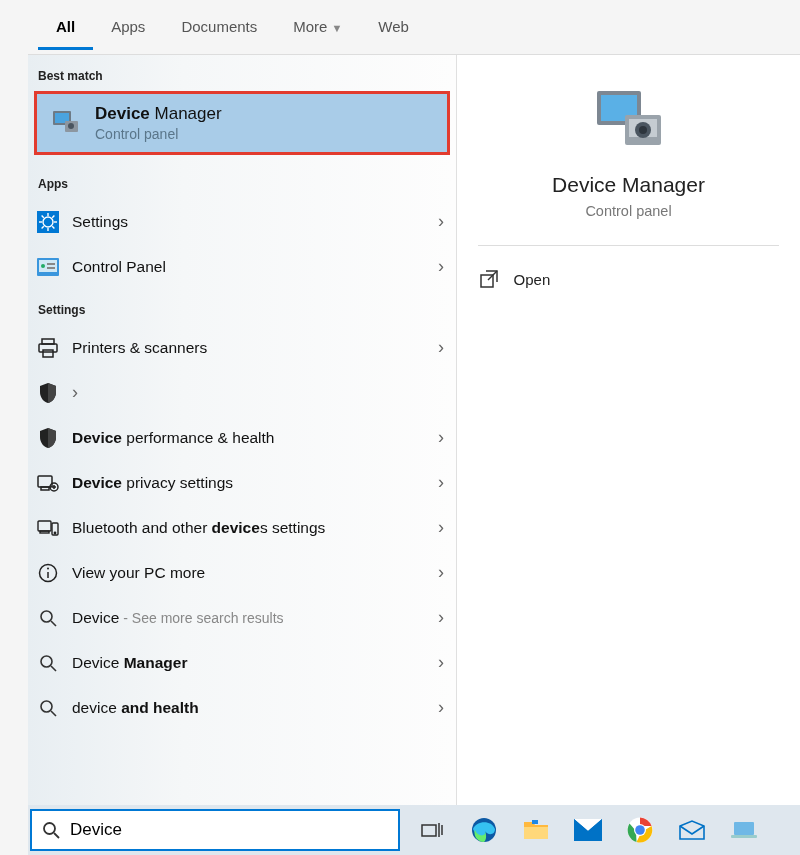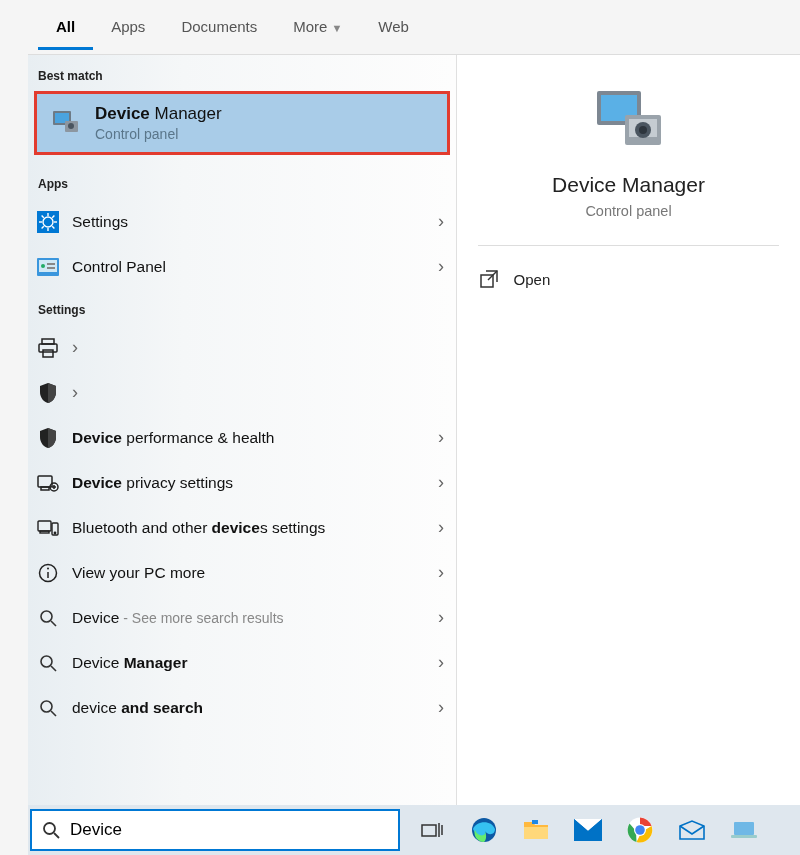--- a/index.html
+++ b/index.html
@@ -119,20 +119,21 @@
       <div class="section-label">Settings</div>
 
       <div class="item">
         <div class="ico">
             <svg width="22" height="22" viewBox="0 0 22 22" fill="none" stroke="#222" stroke-width="1.5">
               <rect x="5" y="2" width="12" height="5"></rect>
               <rect x="2" y="7" width="18" height="8" rx="1"></rect>
               <rect x="6" y="13" width="10" height="7"></rect>
             </svg>
           </div>
+        <div class="lbl"><span>Printers &amp; scanners</span></div>
         <div class="arrow">›</div>
       </div>
 
       <div class="item">
         <div class="ico">
             <svg width="20" height="22" viewBox="0 0 20 22">
               <path d="M10 1 L18 4 V10 C18 16 14 20 10 21 C6 20 2 16 2 10 V4 Z" fill="#222"></path>
               <path d="M10 1 L18 4 V10 C18 16 14 20 10 21 V1 Z" fill="#444"></path>
             </svg>
           </div>
@@ -212,21 +213,21 @@
         <div class="arrow">›</div>
       </div>
 
       <div class="item">
         <div class="ico">
             <svg width="18" height="18" viewBox="0 0 18 18" fill="none" stroke="#333" stroke-width="1.6">
               <circle cx="7.5" cy="7.5" r="5.5"></circle>
               <line x1="12" y1="12" x2="17" y2="17"></line>
             </svg>
           </div>
-        <div class="lbl"><span>device </span><span class="bold">and search</span></div>
+        <div class="lbl"><span>device </span><span class="bold">and health</span></div>
         <div class="arrow">›</div>
       </div>
 
     </div>
 
     <div class="right">
       <div class="preview-icon">
         <svg width="80" height="70" viewBox="0 0 80 70">
             <rect x="8" y="6" width="44" height="34" rx="2" fill="#7d8792"></rect>
             <rect x="12" y="10" width="36" height="26" fill="#5ab0e6"></rect>

